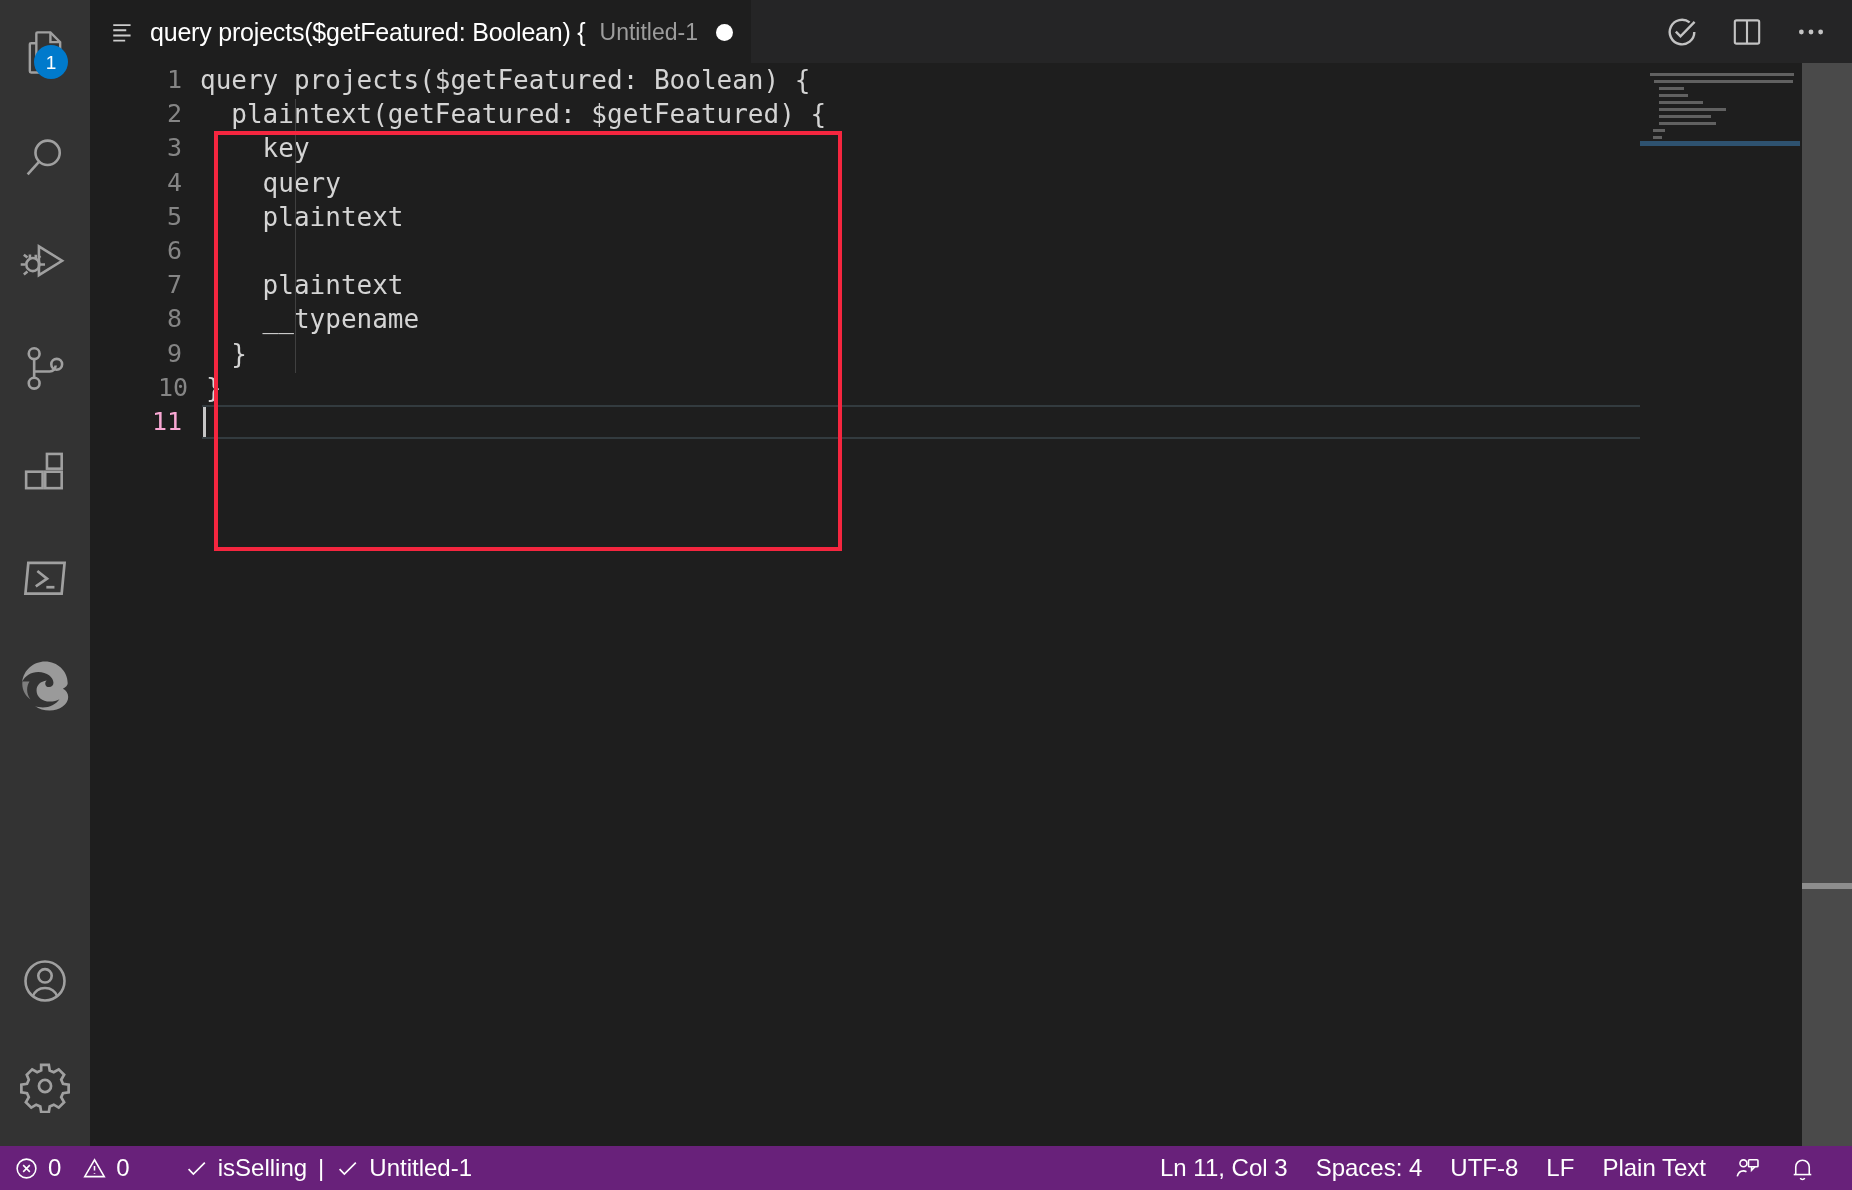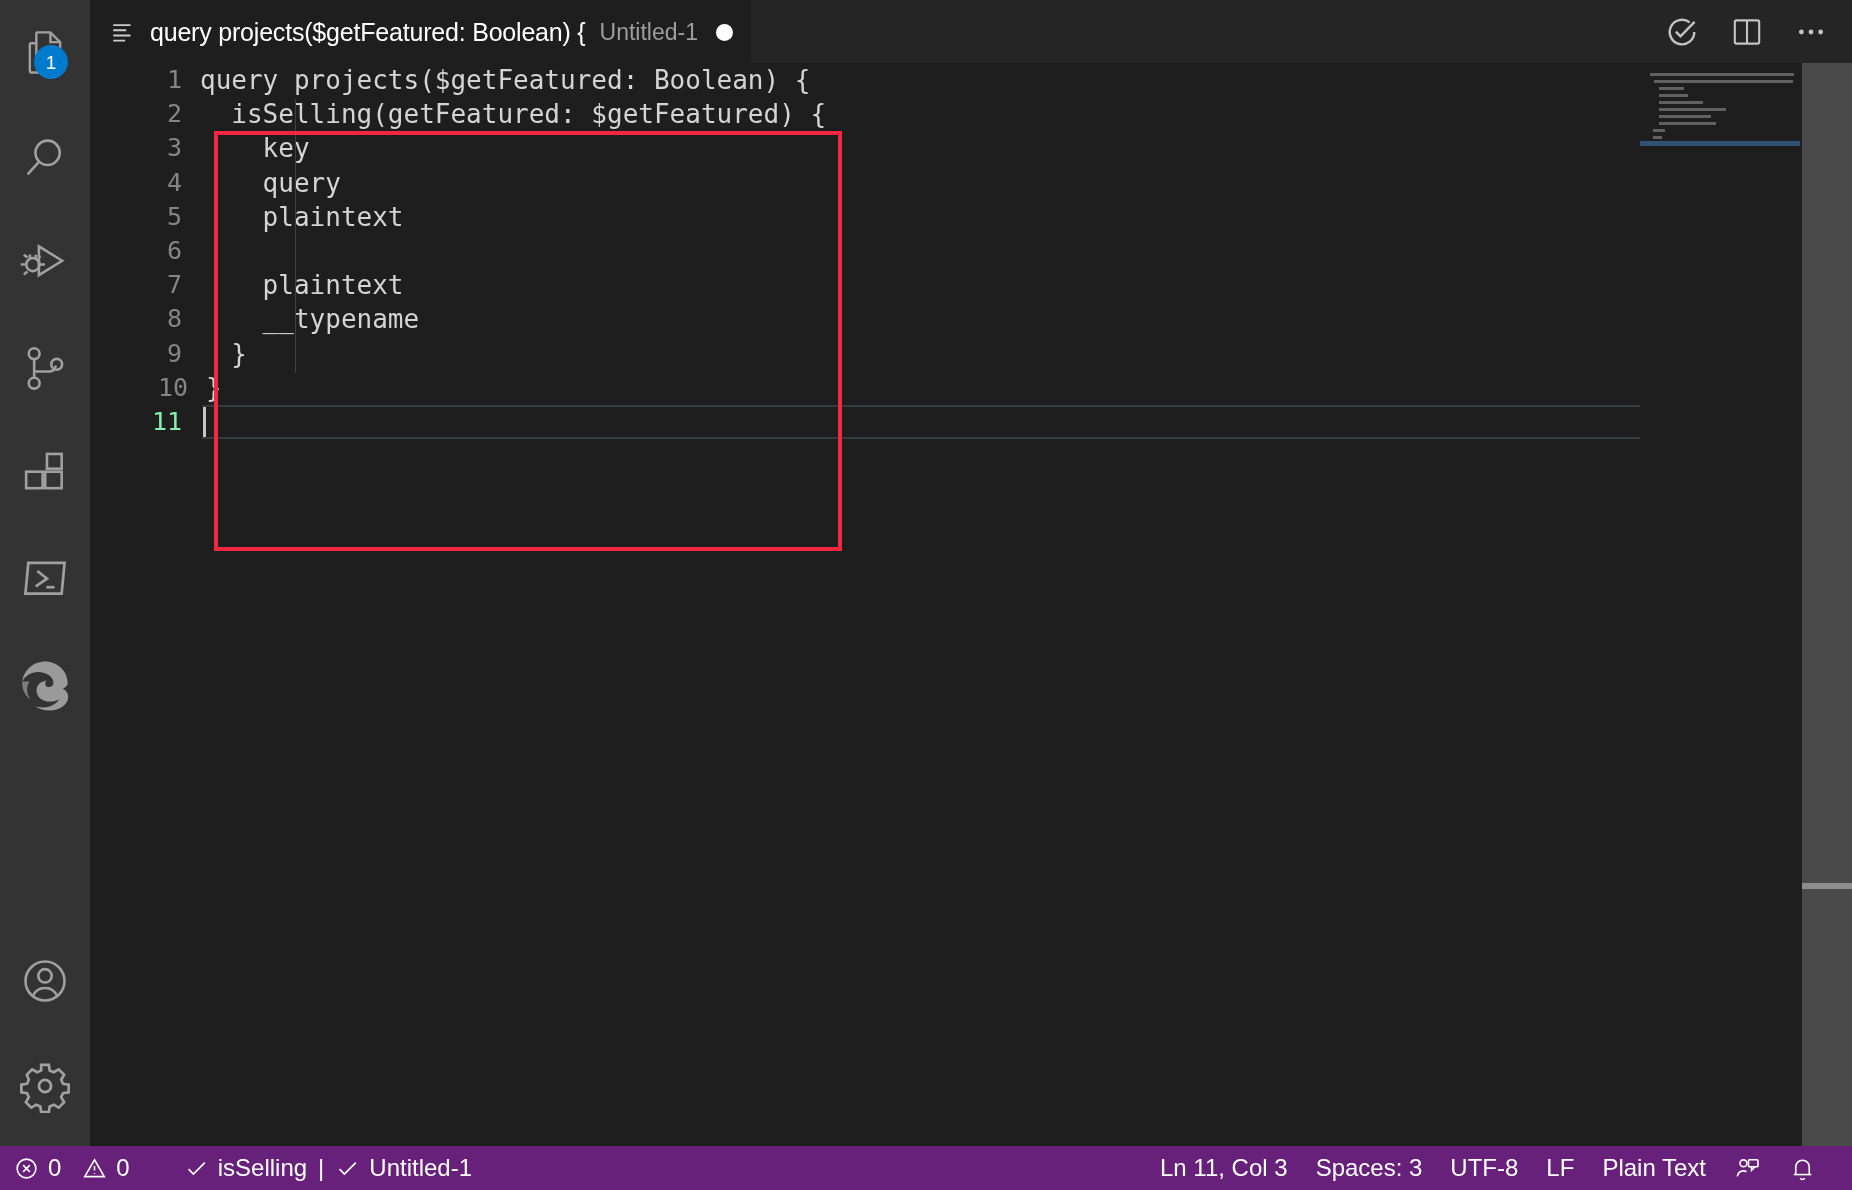--- a/index.html
+++ b/index.html
@@ -128,21 +128,21 @@
     color: #858585;
     font-family: "DejaVu Sans Mono", monospace;
     font-size: 25px;
   }
   .line-text {
     color: #d4d4d4;
     font-family: "DejaVu Sans Mono", monospace;
     font-size: 26px;
     white-space: pre;
   }
-  .code-line.current .line-no { color: #86efac; }
+  .code-line.current .line-no { color: #f9a8d4; }
   
   #current-line-hl {
     position: absolute;
     left: 112px;
     width: 1588px;
     height: 34px;
     border-top: 2px solid #333b3f;
     border-bottom: 2px solid #333b3f;
     pointer-events: none;
   }
@@ -372,21 +372,21 @@
             <circle cx="18.8" cy="12" r="1.7"></circle>
           </svg>
         </span>
       </div>
     </div>
 
     <div id="editor-body">
 
       <div id="code-area">
           <div class="code-line" style="top: 0px; position: absolute; left: 0px; width: 100%;"><span class="line-no">1</span><span class="line-text">query projects($getFeatured: Boolean) {</span></div>
-          <div class="code-line" style="top: 34.2px; position: absolute; left: 0px; width: 100%;"><span class="line-no">2</span><span class="line-text">  isSelling(getFeatured: $getFeatured) {</span></div>
+          <div class="code-line" style="top: 34.2px; position: absolute; left: 0px; width: 100%;"><span class="line-no">2</span><span class="line-text">  plaintext(getFeatured: $getFeatured) {</span></div>
           <div class="code-line" style="top: 68.4px; position: absolute; left: 0px; width: 100%;"><span class="line-no">3</span><span class="line-text">    key</span></div>
           <div class="code-line" style="top: 102.6px; position: absolute; left: 0px; width: 100%;"><span class="line-no">4</span><span class="line-text">    query</span></div>
           <div class="code-line" style="top: 136.8px; position: absolute; left: 0px; width: 100%;"><span class="line-no">5</span><span class="line-text">    plaintext</span></div>
           <div class="code-line" style="top: 171px; position: absolute; left: 0px; width: 100%;"><span class="line-no">6</span></div>
           <div class="code-line" style="top: 205.2px; position: absolute; left: 0px; width: 100%;"><span class="line-no">7</span><span class="line-text">    plaintext</span></div>
           <div class="code-line" style="top: 239.4px; position: absolute; left: 0px; width: 100%;"><span class="line-no">8</span><span class="line-text">    __typename</span></div>
           <div class="code-line" style="top: 273.6px; position: absolute; left: 0px; width: 100%;"><span class="line-no">9</span><span class="line-text">  }</span></div>
           <div class="code-line" style="top: 307.8px; position: absolute; left: 6px; width: 100%;"><span class="line-no">10</span><span class="line-text">}</span></div>
           <div class="code-line current" style="top: 342px; position: absolute; left: 0px; width: 100%;"><span class="line-no">11</span><span class="line-text"></span></div>
           <div class="indent-guide" style="left: 205px; top: 36.2px; height: 273.6px;"></div>
@@ -475,21 +475,21 @@
         </span>
         <span>Untitled-1</span>
       </div>
     </div>
 
     <div class="sb-right">
       <div class="sb-item">
         <span>Ln 11, Col 3</span>
       </div>
       <div class="sb-item">
-        <span>Spaces: 3</span>
+        <span>Spaces: 4</span>
       </div>
       <div class="sb-item">
         <span>UTF-8</span>
       </div>
       <div class="sb-item">
         <span>LF</span>
       </div>
       <div class="sb-item">
         <span>Plain Text</span>
       </div>

